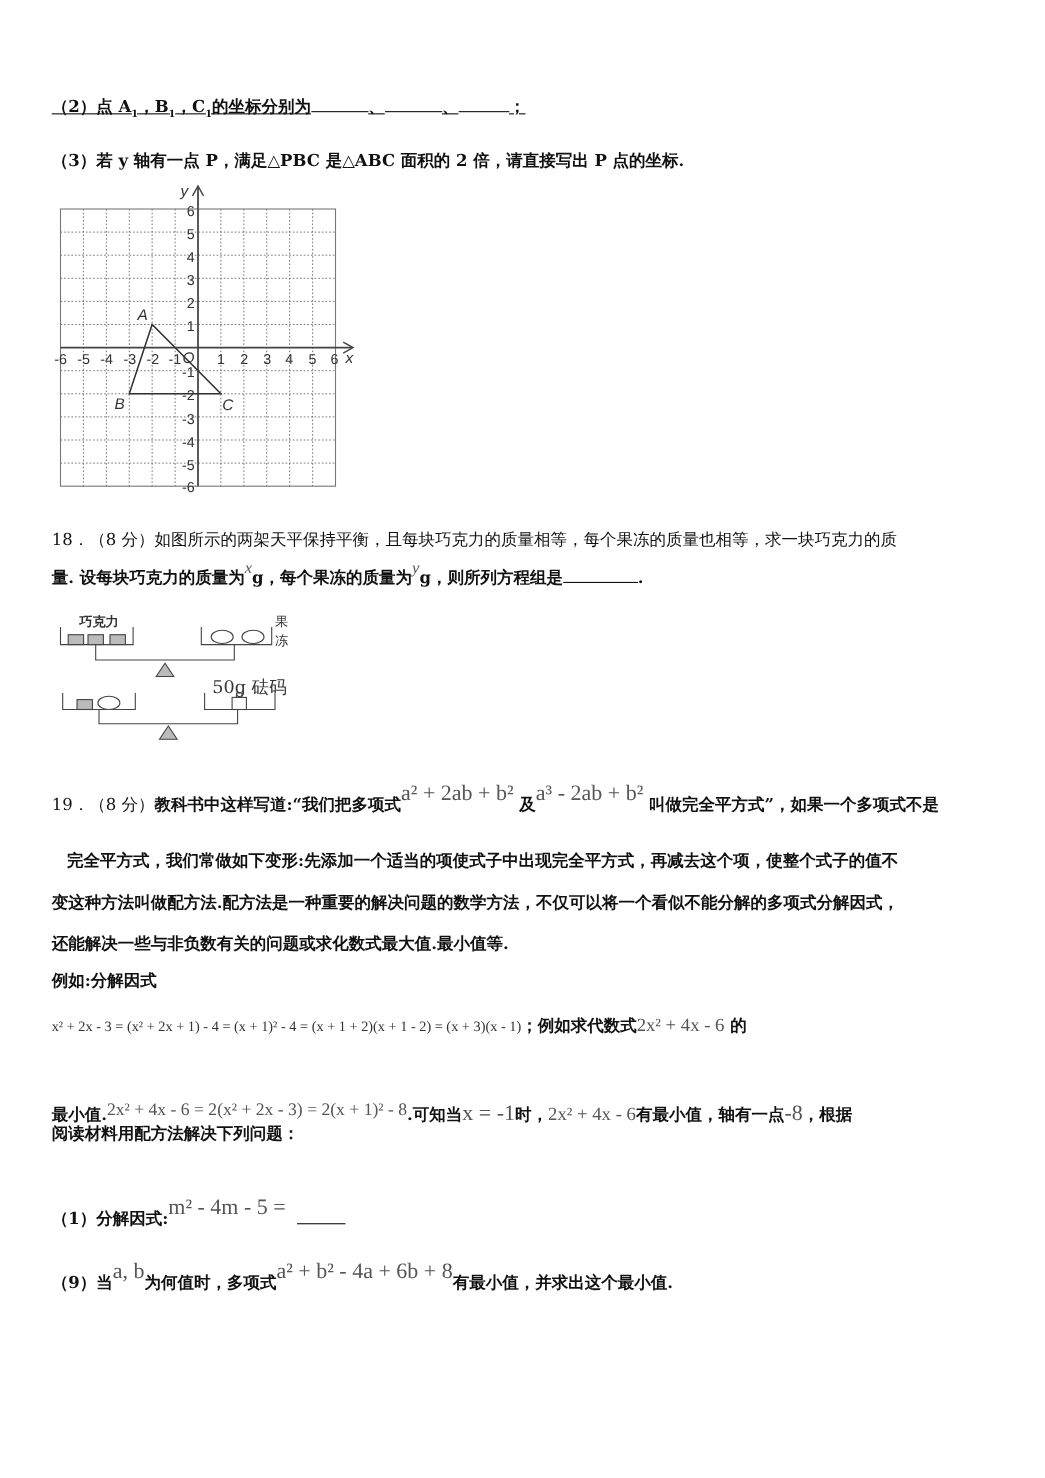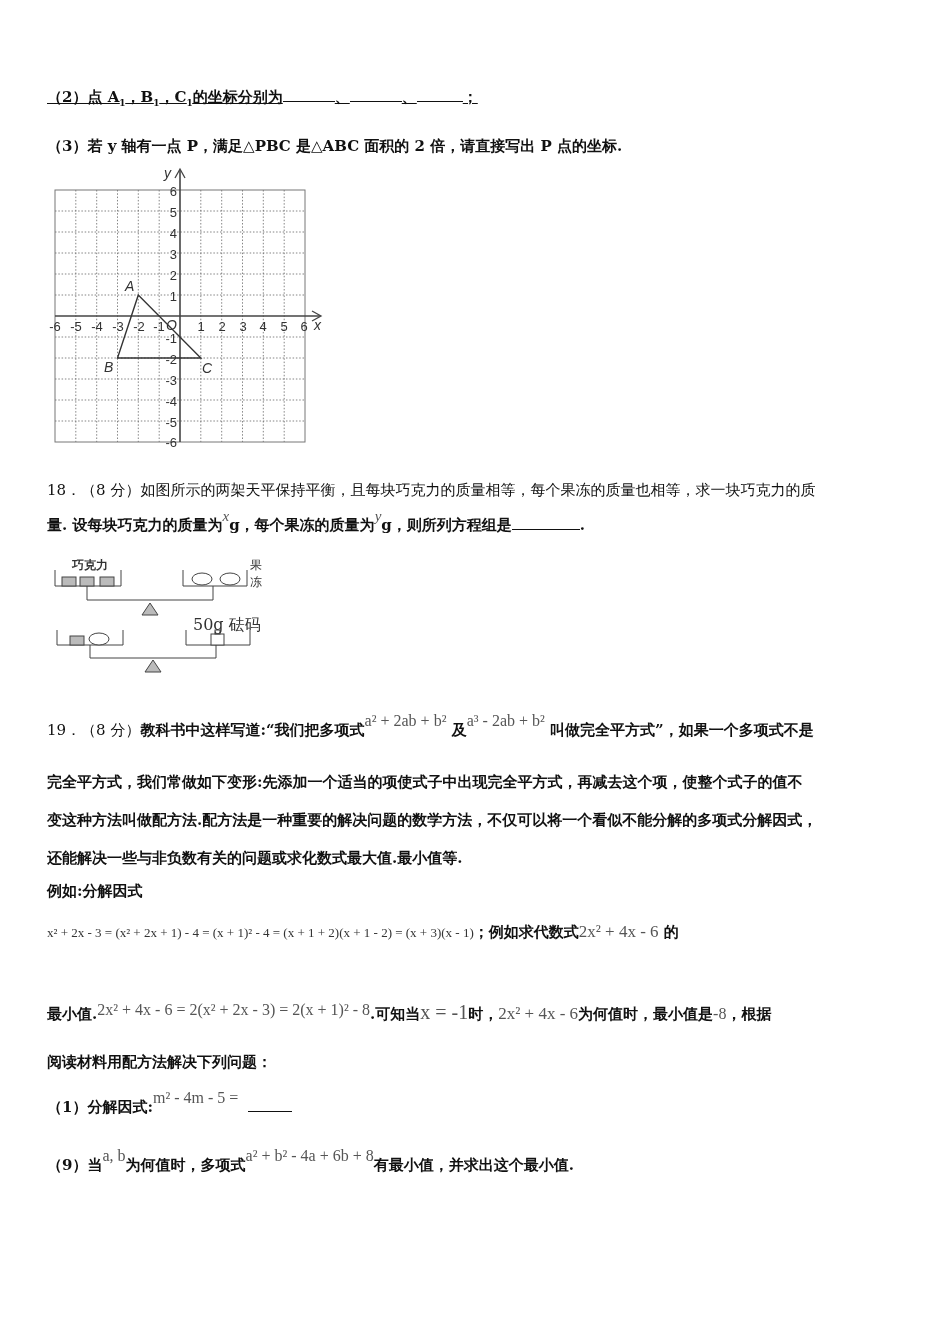--- a/index.html
+++ b/index.html
@@ -10,21 +10,21 @@
   .line {
     position: absolute; left: 47px; font-size: 15px; line-height: 20px;
     white-space: nowrap; font-weight: bold;
   }
   .normal { font-weight: normal; }
   .blank {
     display: inline-block; border-bottom: 1.2px solid #111; height: 14px; vertical-align: baseline;
   }
   .math {
     font-family: "Liberation Serif", "DejaVu Serif", serif; font-weight: normal;
-    color: #555; font-size: 16px;
+    color: #555; font-size: 20px;
   }
   .math i { font-style: italic; }
   .raise { position: relative; top: -9px; }
   svg text { font-family: "Liberation Sans", "DejaVu Sans", sans-serif; }
 </style>
 </head>
 <body>
 
 <div class="line" style="top:87px;text-decoration:underline;">
   <span>（2）点 A</span><sub style="font-size:9px">1</sub><span>，B</span><sub style="font-size:9px">1</sub><span>，C</span><sub style="font-size:9px">1</sub><span>的坐标分别为</span><span class="blank" style="width:52px"></span><span>、</span><span class="blank" style="width:52px"></span><span>、</span><span class="blank" style="width:46px"></span><span>；</span>
@@ -142,34 +142,34 @@
     </g>
 
     <polygon points="110,53 102,65 118,65" fill="#bbb" stroke="#444" stroke-width="1"></polygon>
     <polygon points="113,110 105,122 121,122" fill="#bbb" stroke="#444" stroke-width="1"></polygon>
   </svg>
 </div>
 
 <div class="line" style="top:720px;">
   <span class="normal">19．（8 分）</span><span>教科书中这样写道:“我们把多项式</span><span class="math raise">a² + 2ab + b²</span> <span>及</span><span class="math raise">a³ - 2ab + b²</span> <span>叫做完全平方式”，如果一个多项式不是</span>
 </div>
-<div class="line" style="top:772px;">完全平方式，我们常做如下变形:先添加一个适当的项使式子中出现完全平方式，再减去这个项，使整个式子的值不</div>
+<div class="line" style="top:772px;margin-left:14px;">完全平方式，我们常做如下变形:先添加一个适当的项使式子中出现完全平方式，再减去这个项，使整个式子的值不</div>
 <div class="line" style="top:810px;">变这种方法叫做配方法.配方法是一种重要的解决问题的数学方法，不仅可以将一个看似不能分解的多项式分解因式，</div>
 <div class="line" style="top:848px;">还能解决一些与非负数有关的问题或求化数式最大值.最小值等.</div>
 <div class="line" style="top:881px;">例如:分解因式</div>
 
 <div class="line" style="top:922px;">
   <span class="math" style="font-size:13px; color:#333">x² + 2x - 3 = (x² + 2x + 1) - 4 = (x + 1)² - 4 = (x + 1 + 2)(x + 1 - 2) = (x + 3)(x - 1)</span><span>；例如求代数式</span><span class="math" style="font-size:17px">2x² + 4x - 6</span> <span>的</span>
 </div>
 
 <div class="line" style="top:1002px;">
-  <span>最小值.</span><span class="math" style="font-size:16px; position:relative; top:-4px">2x² + 4x - 6 = 2(x² + 2x - 3) = 2(x + 1)² - 8</span><span>.可知当</span><span class="math" style="font-size:20px">x = -1</span><span>时，</span><span class="math" style="font-size:17px">2x² + 4x - 6</span><span>为何值时，最小值是</span><span class="math">-8</span><span>，根据</span>
+  <span>最小值.</span><span class="math" style="font-size:16px; position:relative; top:-4px">2x² + 4x - 6 = 2(x² + 2x - 3) = 2(x + 1)² - 8</span><span>.可知当</span><span class="math" style="font-size:20px">x = -1</span><span>时，</span><span class="math" style="font-size:17px">2x² + 4x - 6</span><span>有最小值，轴有一点</span><span class="math">-8</span><span>，根据</span>
 </div>
 
-<div class="line" style="top:1052px;">阅读材料用配方法解决下列问题：</div>
+<div class="line" style="top:1020px;">阅读材料用配方法解决下列问题：</div>
 
 <div class="line" style="top:1097px;">
   <span>（1）分解因式:</span><span class="math raise">m² - 4m - 5 =</span><span style="display:inline-block; width:10px"></span><span class="blank" style="width:44px"></span>
 </div>
 
 <div class="line" style="top:1155px;">
   <span>（9）当</span><span class="math raise" style="">a, b</span><span>为何值时，多项式</span><span class="math raise">a² + b² - 4a + 6b + 8</span><span>有最小值，并求出这个最小值.</span>
 </div>
 
 </body></html>

